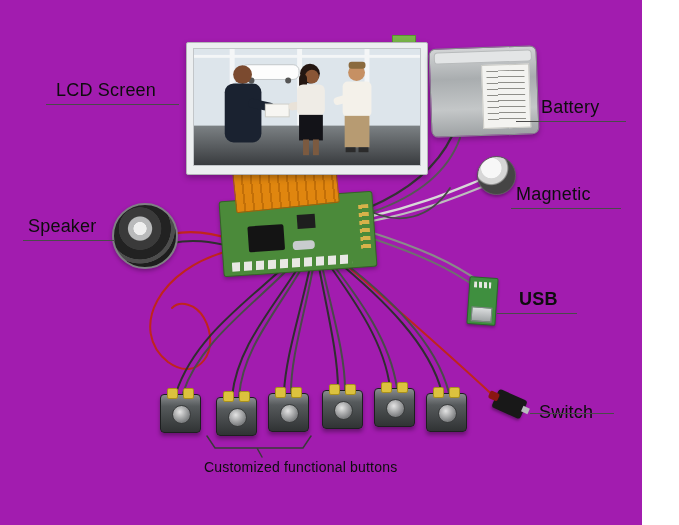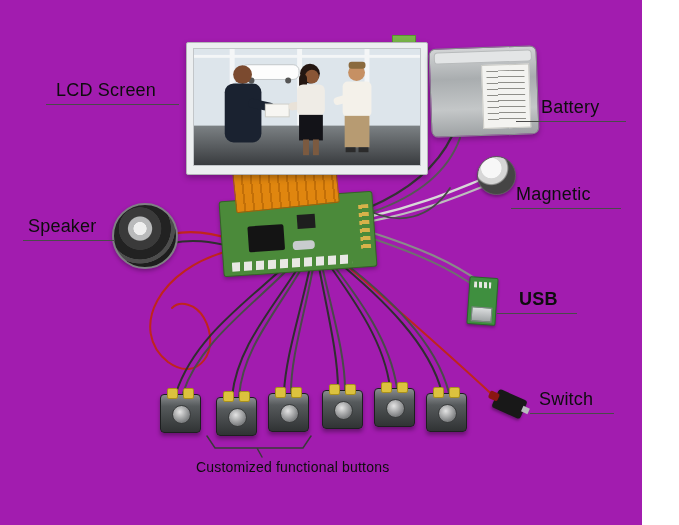--- a/index.html
+++ b/index.html
@@ -9,22 +9,22 @@
   svg{display:block;}
 
   
   .label{position:absolute;font-size:18px;letter-spacing:.2px;color:#0d0d0d;white-space:nowrap;z-index:6;}
   .uline{position:absolute;height:1px;background:#4a4a4a;z-index:6;}
   .lbl-lcd{left:56px;top:80px;}       .ul-lcd{left:46px;top:104px;width:133px;}
   .lbl-battery{left:541px;top:97px;}  .ul-battery{left:516px;top:121px;width:110px;}
   .lbl-magnetic{left:516px;top:184px;}.ul-magnetic{left:511px;top:208px;width:110px;}
   .lbl-speaker{left:28px;top:216px;text-align:center;}  .ul-speaker{left:23px;top:240px;width:92px;}
   .lbl-usb{left:519px;top:289px;font-weight:bold;}     .ul-usb{left:497px;top:313px;width:80px;}
-  .lbl-switch{left:539px;top:389px;}  .ul-switch{left:530px;top:413px;width:84px;}
-  .lbl-buttons{left:196px;top:459px;font-size:14px;letter-spacing:.2px;}
+  .lbl-switch{left:539px;top:402px;}  .ul-switch{left:530px;top:413px;width:84px;}
+  .lbl-buttons{left:204px;top:459px;font-size:14px;letter-spacing:.2px;}
 
   
   .lcd{position:absolute;left:186px;top:42px;width:240px;height:131px;background:#eceff0;
        border:1px solid #b3b6b8;border-radius:2px;box-shadow:0 3px 6px rgba(0,0,0,.28);z-index:4;}
   .lcd-photo{position:absolute;left:6px;top:5px;right:6px;bottom:8px;background:#cdd5dc;
              border:1px solid #c2c6c9;overflow:hidden;}
   .lcd-tab{position:absolute;left:392px;top:35px;width:22px;height:10px;background:#79b548;
            border:1px solid #589230;z-index:3;}
 
   

